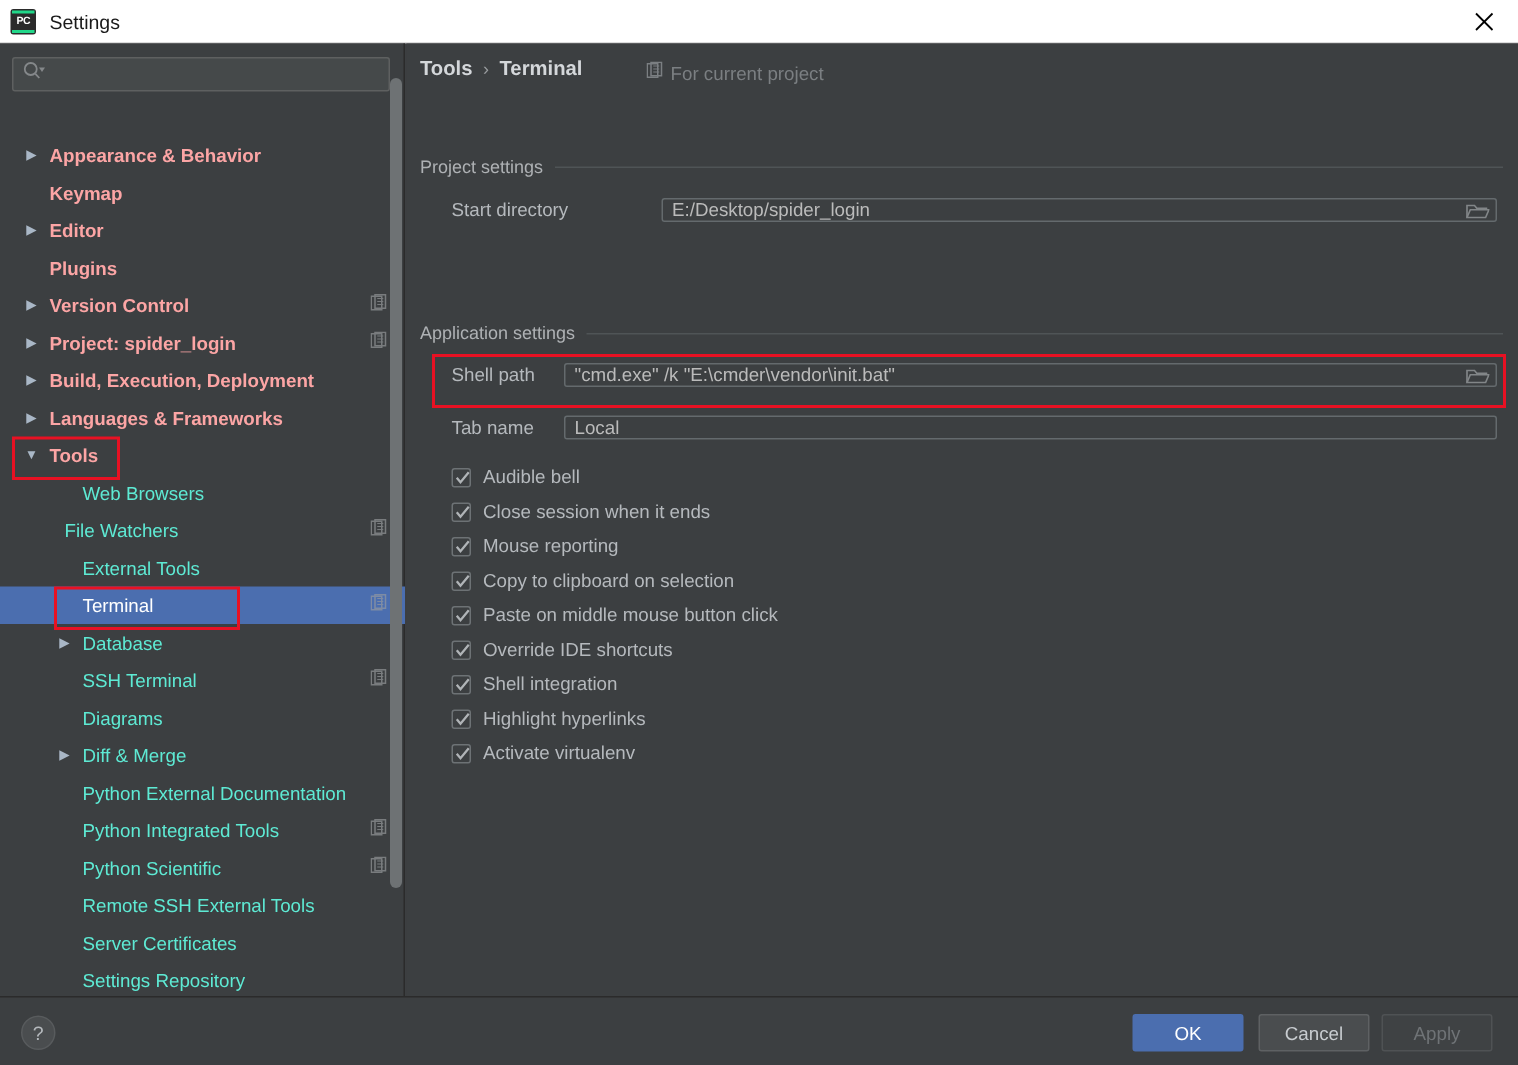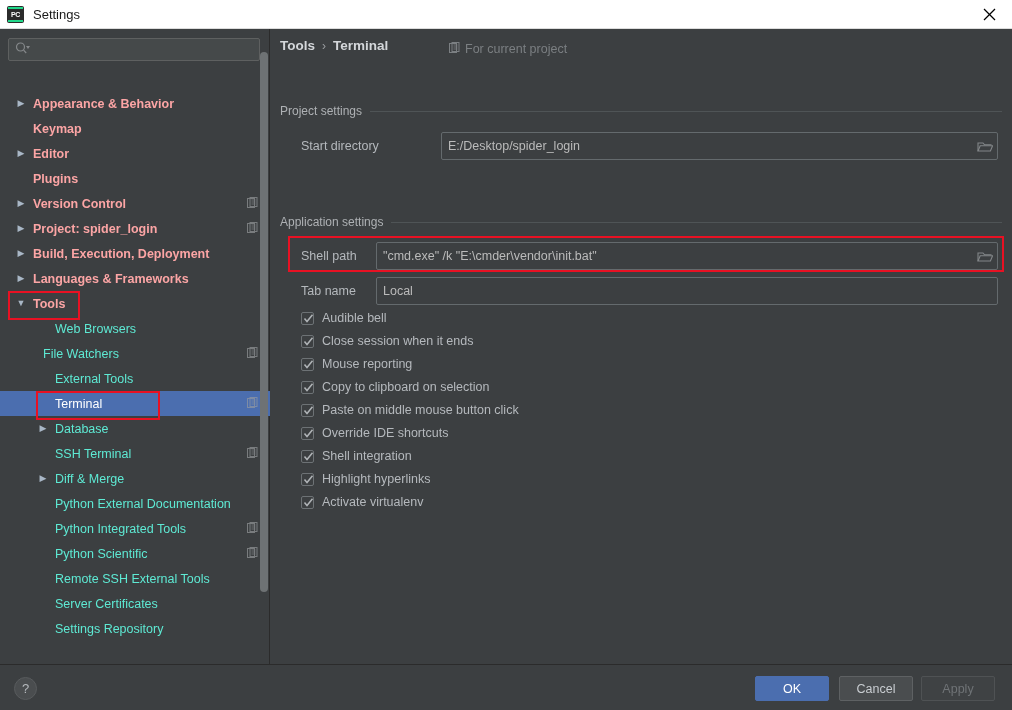--- a/index.html
+++ b/index.html
@@ -116,21 +116,21 @@
     position: absolute; left: 9px; top: 9px; display: flex; align-items: center;
   }
   .crumb {
     font-size: 13.5px; font-weight: bold; color: #d4d7da;
     font-family: "Liberation Sans", sans-serif;
   }
   .crumb-sep {
     font-size: 12px; color: #9a9da0; margin: 0 7px;
   }
   .for-project {
-    position: absolute; left: 178px; top: 11px;
+    position: absolute; left: 160px; top: 11px;
     display: flex; align-items: center; gap: 5px;
   }
   .for-project-label {
     font-size: 12.5px; color: #7b7f82;
     font-family: "Liberation Sans", sans-serif;
   }
 
   .group-header {
     position: absolute; display: flex; align-items: center; width: 722px;
   }
@@ -139,21 +139,21 @@
     font-family: "Liberation Sans", sans-serif;
   }
   .group-line { flex: 1; height: 1px; background: #4f5456; }
 
   .field-row { position: absolute; display: flex; align-items: center; }
   .field-label {
     font-size: 12.5px; color: #b5b9bd; white-space: nowrap;
     font-family: "Liberation Sans", sans-serif;
   }
   .text-field {
-    height: 28px; background: #3c3f41;
+    height: 16px; background: #3c3f41;
     border: 1px solid #646a6d; border-radius: 2px;
     display: flex; align-items: center; padding: 0 4px 0 6px;
   }
   .text-field .val {
     font-size: 12.5px; color: #bbbbbb; white-space: nowrap; flex: 1;
     overflow: hidden; font-family: "Liberation Sans", sans-serif;
   }
   .text-field .val.empty { color: #6d7173; }
   .field-btn { flex: 0 0 auto; opacity: .7; display: flex; align-items: center; cursor: pointer; }
 
@@ -333,20 +333,24 @@
           <span class="tree-label" style="margin-left: 5px;">SSH Terminal</span>
           <span class="scope-icon"><svg width="11" height="12" viewBox="0 0 11 12">
               <rect x="0.5" y="1.5" width="7" height="9" fill="none" stroke="#9a9da0" stroke-width="1"></rect>
               <rect x="3" y="0.5" width="7" height="9" fill="none" stroke="#9a9da0" stroke-width="1"></rect>
               <line x1="4.5" y1="3" x2="8.5" y2="3" stroke="#9a9da0" stroke-width="0.8"></line>
               <line x1="4.5" y1="5" x2="8.5" y2="5" stroke="#9a9da0" stroke-width="0.8"></line>
               <line x1="4.5" y1="7" x2="8.5" y2="7" stroke="#9a9da0" stroke-width="0.8"></line>
             </svg></span>
         </div>
         <div class="tree-row" style="padding-left: 36px;">
+          <span class="arrow blank">▶</span>
+          <span class="tree-label" style="margin-left: 5px;">Diagrams</span>
+        </div>
+        <div class="tree-row" style="padding-left: 36px;">
           <span class="arrow">▶</span>
           <span class="tree-label" style="margin-left: 5px;">Diff &amp; Merge</span>
         </div>
         <div class="tree-row" style="padding-left: 36px;">
           <span class="arrow blank">▶</span>
           <span class="tree-label" style="margin-left: 5px;">Python External Documentation</span>
         </div>
         <div class="tree-row" style="padding-left: 36px;">
           <span class="arrow blank">▶</span>
           <span class="tree-label" style="margin-left: 5px;">Python Integrated Tools</span>

